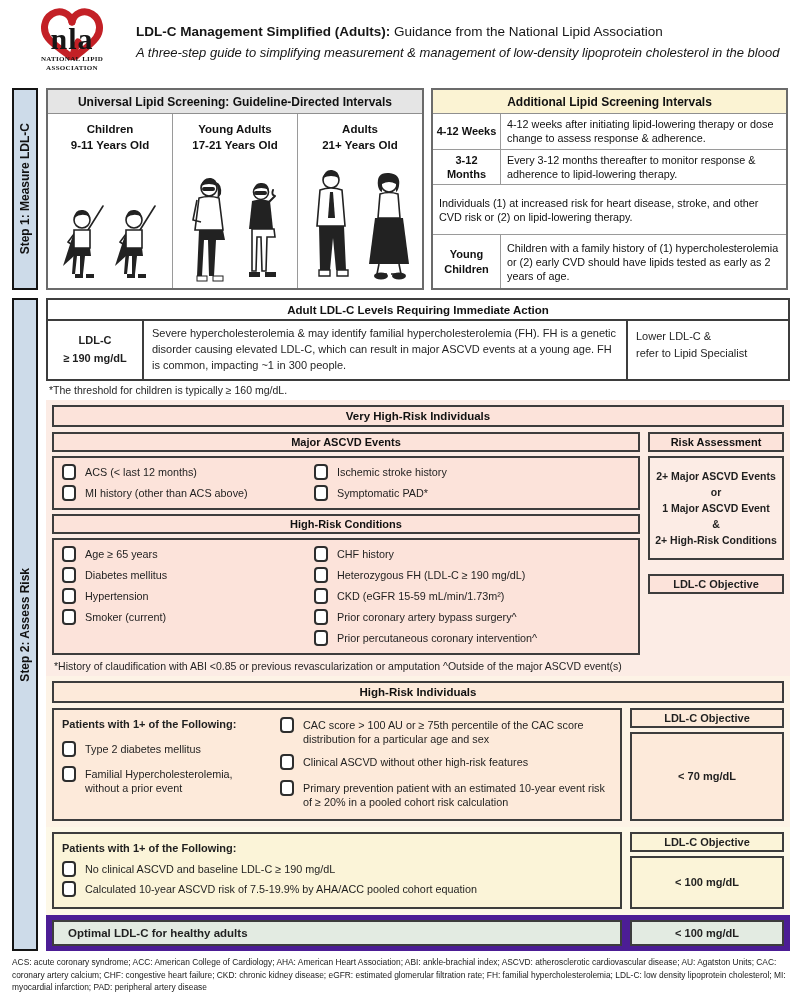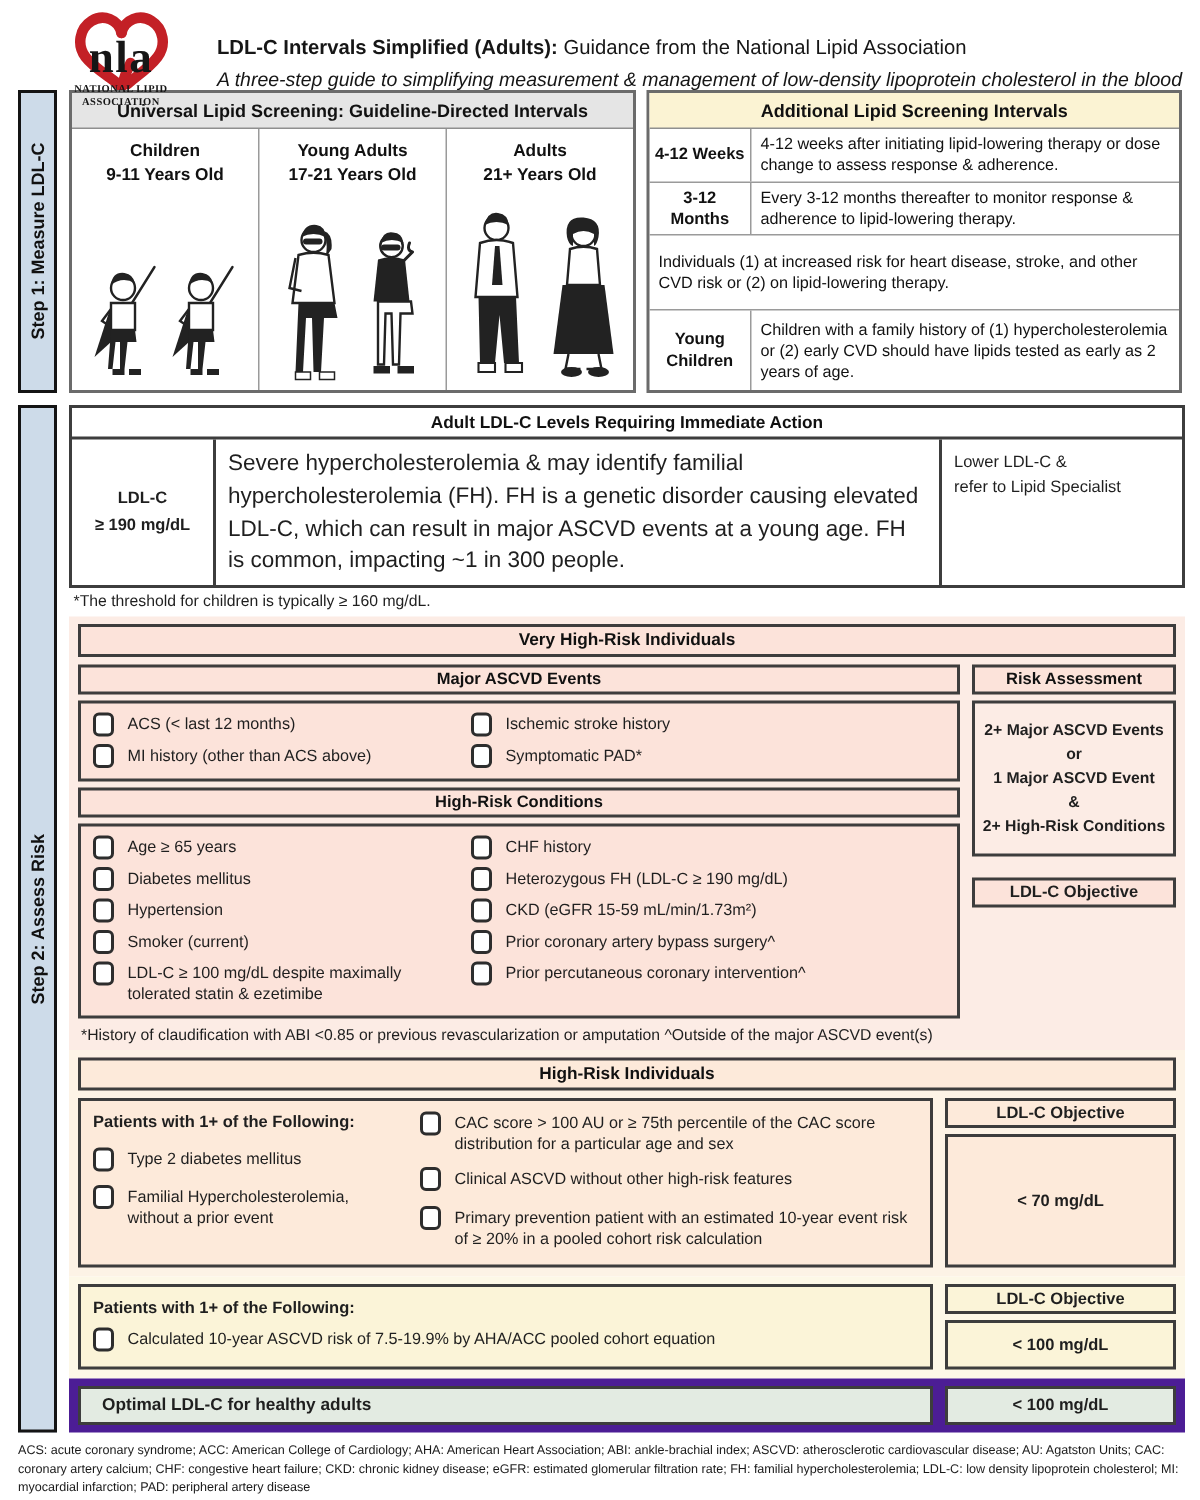--- a/index.html
+++ b/index.html
@@ -1,21 +1,21 @@
 <!DOCTYPE html>
 <html><head>
 <meta charset="utf-8">
 <style>
   * { margin:0; padding:0; box-sizing:border-box; }
   body { width:800px; height:1000px; background:#fff; overflow:hidden;
          font-family:"Liberation Sans", sans-serif; color:#1f1f1f; }
   .page { width:800px; height:1000px; position:relative; }
 
   
-  .header { display:flex; padding:8px 12px 2px 22px; height:60px;justify-content:flex-end; }
+  .header { display:flex; padding:8px 12px 2px 22px; height:88px; }
   .logo { width:100px; text-align:center; position:relative; }
   .logo-heart { display:block; margin:0 auto; }
   .logo-nla { font-family:"Liberation Serif", serif; font-weight:bold; font-size:30px;
               color:#161616; line-height:0.6; margin-top:-30px; letter-spacing:1px; }
   .logo-org { font-family:"Liberation Serif", serif; font-weight:bold; font-size:7px;
               color:#161616; margin-top:7px; line-height:1.25; letter-spacing:0.3px; }
   .titles { margin-left:14px; padding-top:16px; }
   .title-line { font-size:13.5px; color:#161616; }
   .title-line b { font-weight:bold; }
   .subtitle { font-style:italic; font-size:13px; margin-top:6px; color:#161616; }
@@ -56,21 +56,21 @@
   .step2 { margin-top:8px; }
   .step2-content { flex:1; margin-left:8px; }
 
   .immediate { border:2px solid #3d3d3d; }
   .imm-title { text-align:center; font-weight:bold; font-size:11.5px; padding:4px 0 3px;
                border-bottom:2px solid #3d3d3d; color:#111; }
   .imm-body { display:flex; }
   .imm-level { width:96px; flex:none; border-right:2px solid #3d3d3d; display:flex;
                flex-direction:column; justify-content:center; align-items:center;
                font-weight:bold; font-size:11px; line-height:1.6; text-align:center; }
-  .imm-desc { flex:1; padding:5px 8px; font-size:15px; line-height:1.45;
+  .imm-desc { flex:1; padding:5px 8px; font-size:11px; line-height:1.45;
               border-right:2px solid #3d3d3d; display:flex; align-items:center; }
   .imm-action { width:160px; flex:none; padding:7px 8px; font-size:11px; line-height:1.5; }
   .imm-foot { font-size:10.5px; padding:3px 0 4px 3px; }
 
   .section-bar { border:2px solid #3d3d3d; text-align:center; font-weight:bold;
                  font-size:11.5px; padding:3px 0; color:#111; }
   .sub-bar { border:2px solid #3d3d3d; text-align:center; font-weight:bold;
              font-size:11px; padding:2px 0; color:#111; }
   .body-box { border:2px solid #3d3d3d; padding:7px 8px 1px; }
 
@@ -134,21 +134,21 @@
         <path d="M32 14 C34 5 44 1 52 6 C60 11 62 22 56 30 C50 38 40 44 36 48" fill="none" stroke="#c32026" stroke-width="7" stroke-linecap="round"></path>
       </svg>
       <div class="logo-nla">nla</div>
       <div class="logo-org">
         <div>NATIONAL LIPID</div>
         <div>ASSOCIATION</div>
       </div>
     </div>
     <div class="titles">
       <div class="title-line">
-        <b>LDL-C Intervals Simplified (Adults):</b><span> Guidance from the National Lipid Association</span>
+        <b>LDL-C Management Simplified (Adults):</b><span> Guidance from the National Lipid Association</span>
       </div>
       <div class="subtitle">A three-step guide to simplifying measurement &amp; management of low-density lipoprotein cholesterol in the blood</div>
     </div>
   </div>
 
   <div class="step-row step1">
     <div class="step-sidebar">
       <span>Step 1: Measure LDL-C</span>
     </div>
 
@@ -339,24 +339,20 @@
                     <span>Diabetes mellitus</span>
                   </div>
                 <div class="cb-item">
                     <span class="cb"></span>
                     <span>Hypertension</span>
                   </div>
                 <div class="cb-item">
                     <span class="cb"></span>
                     <span>Smoker (current)</span>
                   </div>
-                <div class="cb-item">
-                    <span class="cb"></span>
-                    <span style="max-width:210px">LDL-C ≥ 100 mg/dL despite maximally tolerated statin &amp; ezetimibe</span>
-                  </div>
               </div>
               <div class="colB">
                 <div class="cb-item">
                     <span class="cb"></span>
                     <span>CHF history</span>
                   </div>
                 <div class="cb-item">
                     <span class="cb"></span>
                     <span>Heterozygous FH (LDL-C ≥ 190 mg/dL)</span>
                   </div>
@@ -425,20 +421,24 @@
             <div class="obj-head">LDL-C Objective</div>
             <div class="obj-body">&lt; 70 mg/dL</div>
           </div>
         </div>
       </div>
 
       <div class="region-cream">
         <div class="hr-grid" style="margin-top:0">
           <div class="hr-left box-fill" style="display:block">
             <div class="hr-heading" style="margin-bottom:8px">Patients with 1+ of the Following:</div>
+            <div class="cb-item" style="margin-bottom:5px">
+                <span class="cb"></span>
+                <span>No clinical ASCVD and baseline LDL-C ≥ 190 mg/dL</span>
+              </div>
             <div class="cb-item">
                 <span class="cb"></span>
                 <span>Calculated 10-year ASCVD risk of 7.5-19.9% by AHA/ACC pooled cohort equation</span>
               </div>
           </div>
           <div class="hr-right">
             <div class="obj-head">LDL-C Objective</div>
             <div class="obj-body">&lt; 100 mg/dL</div>
           </div>
         </div>

